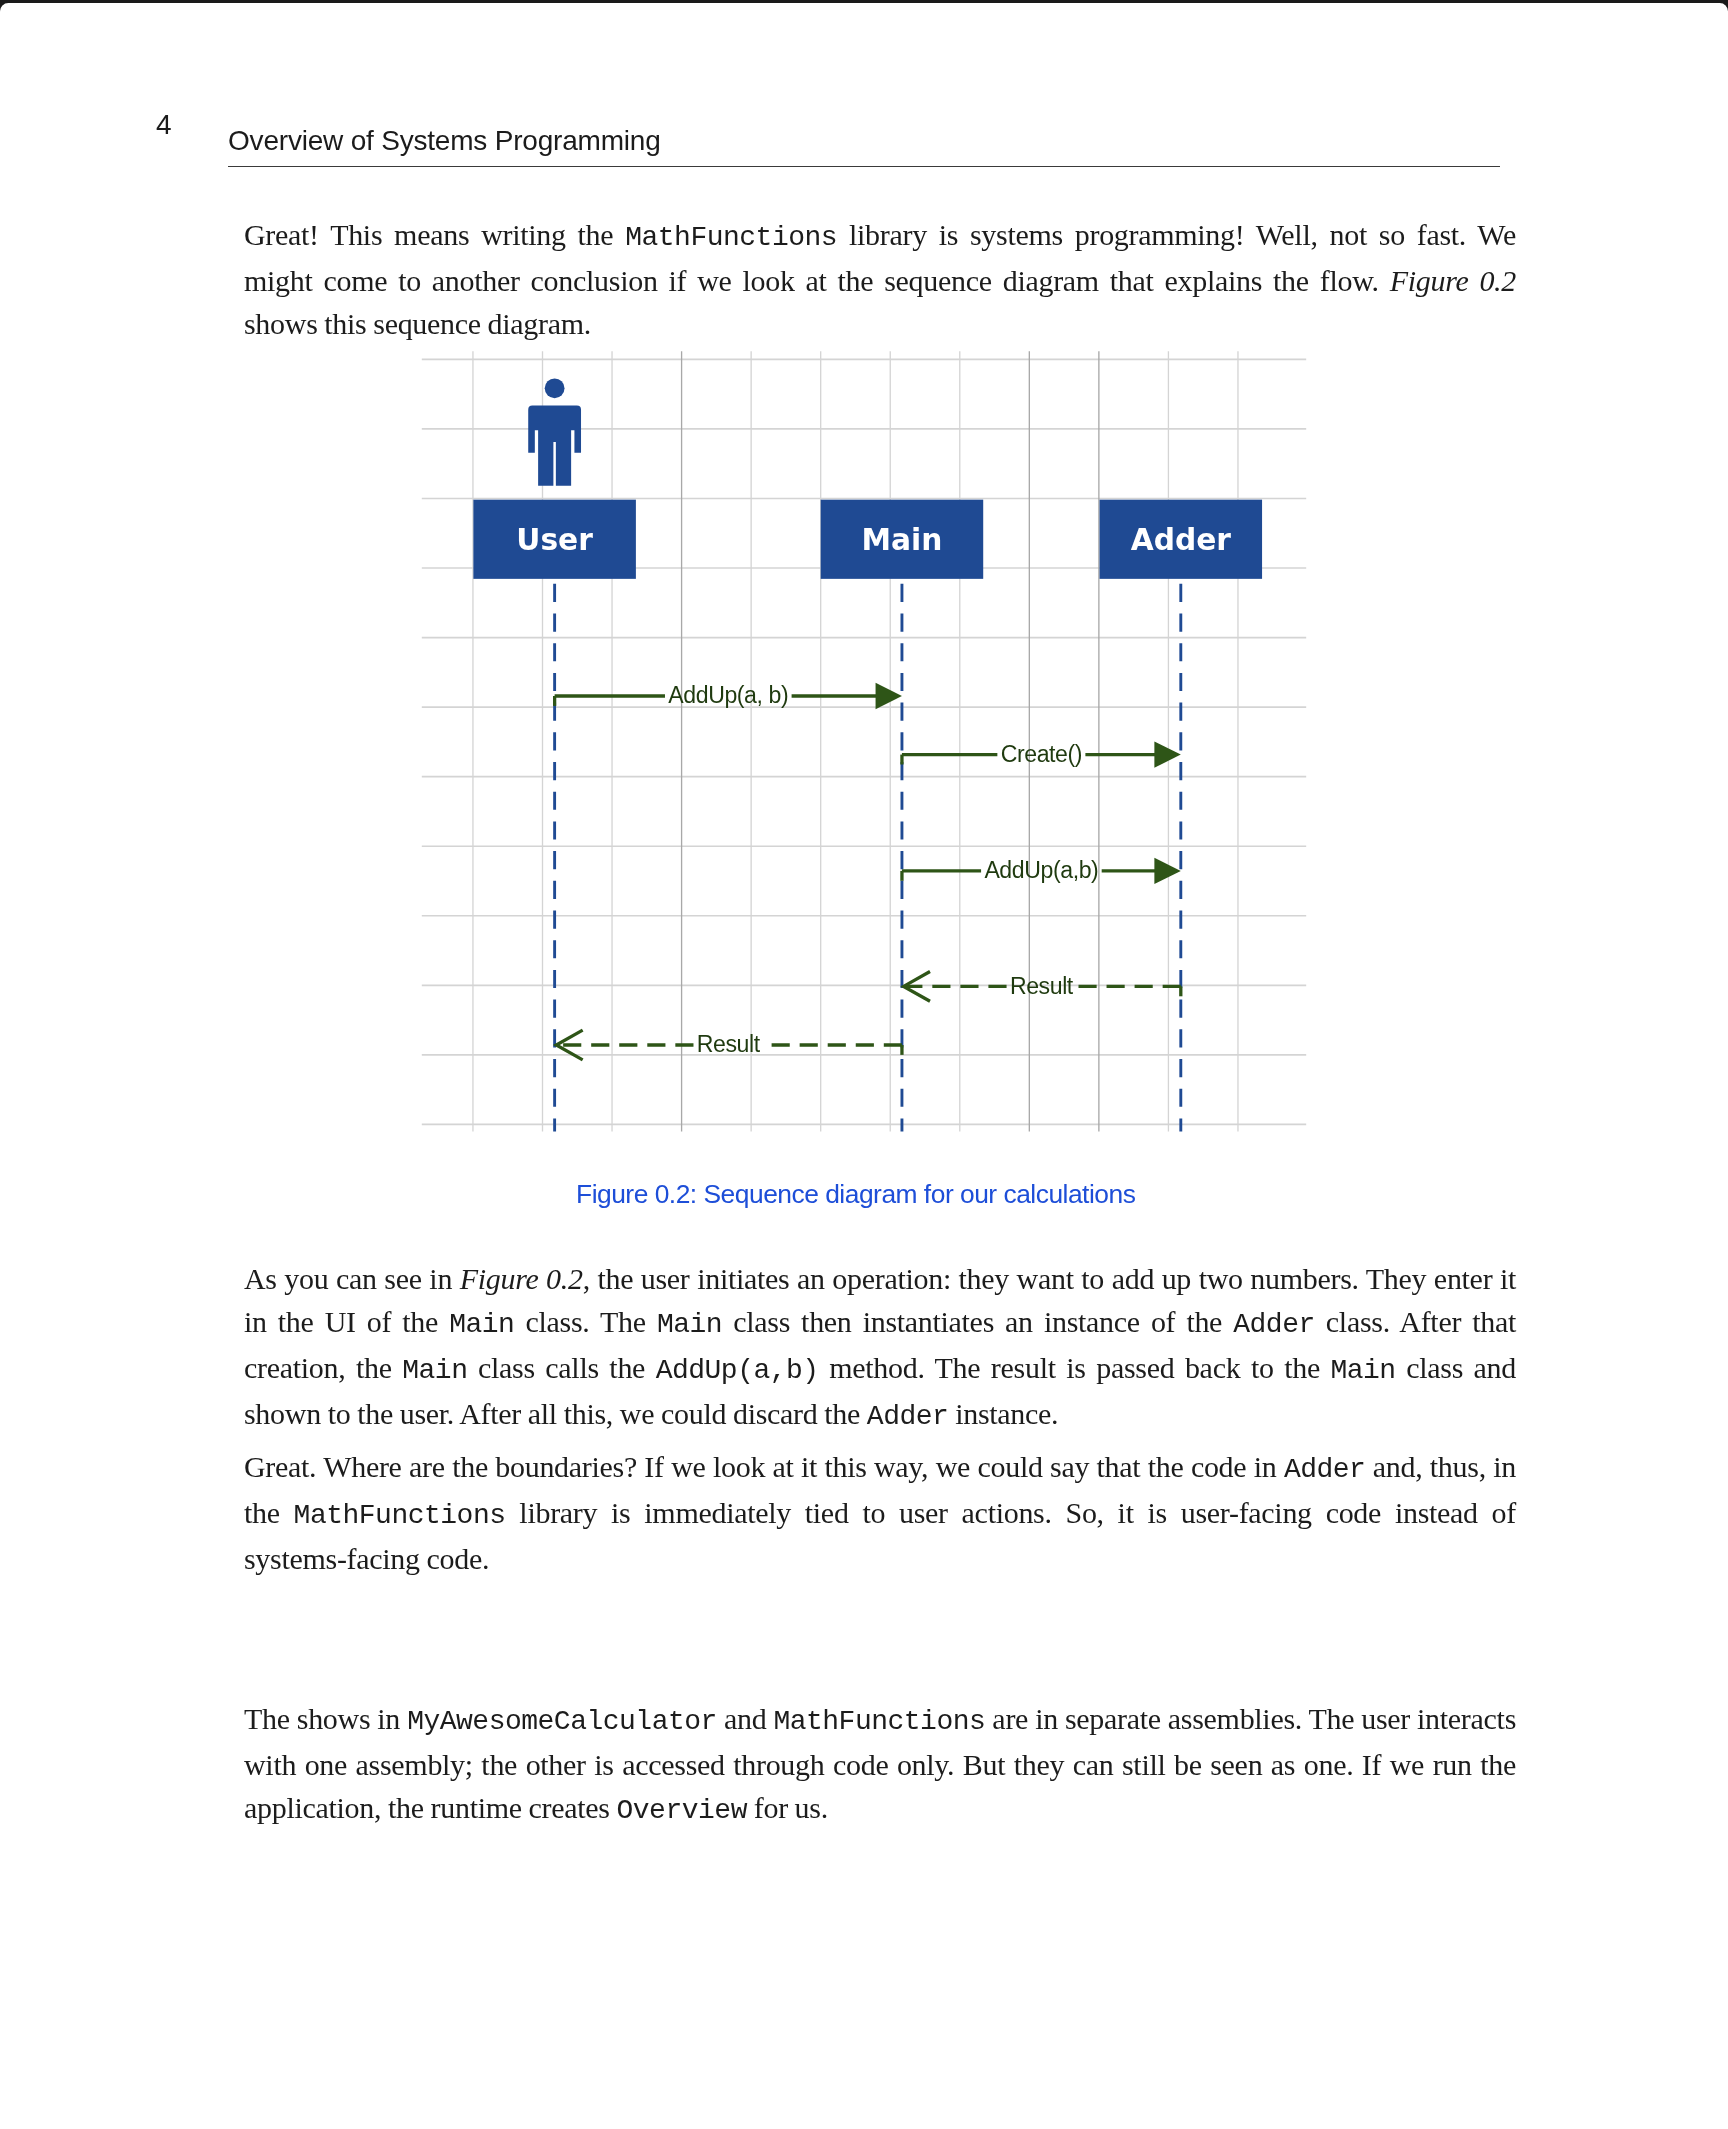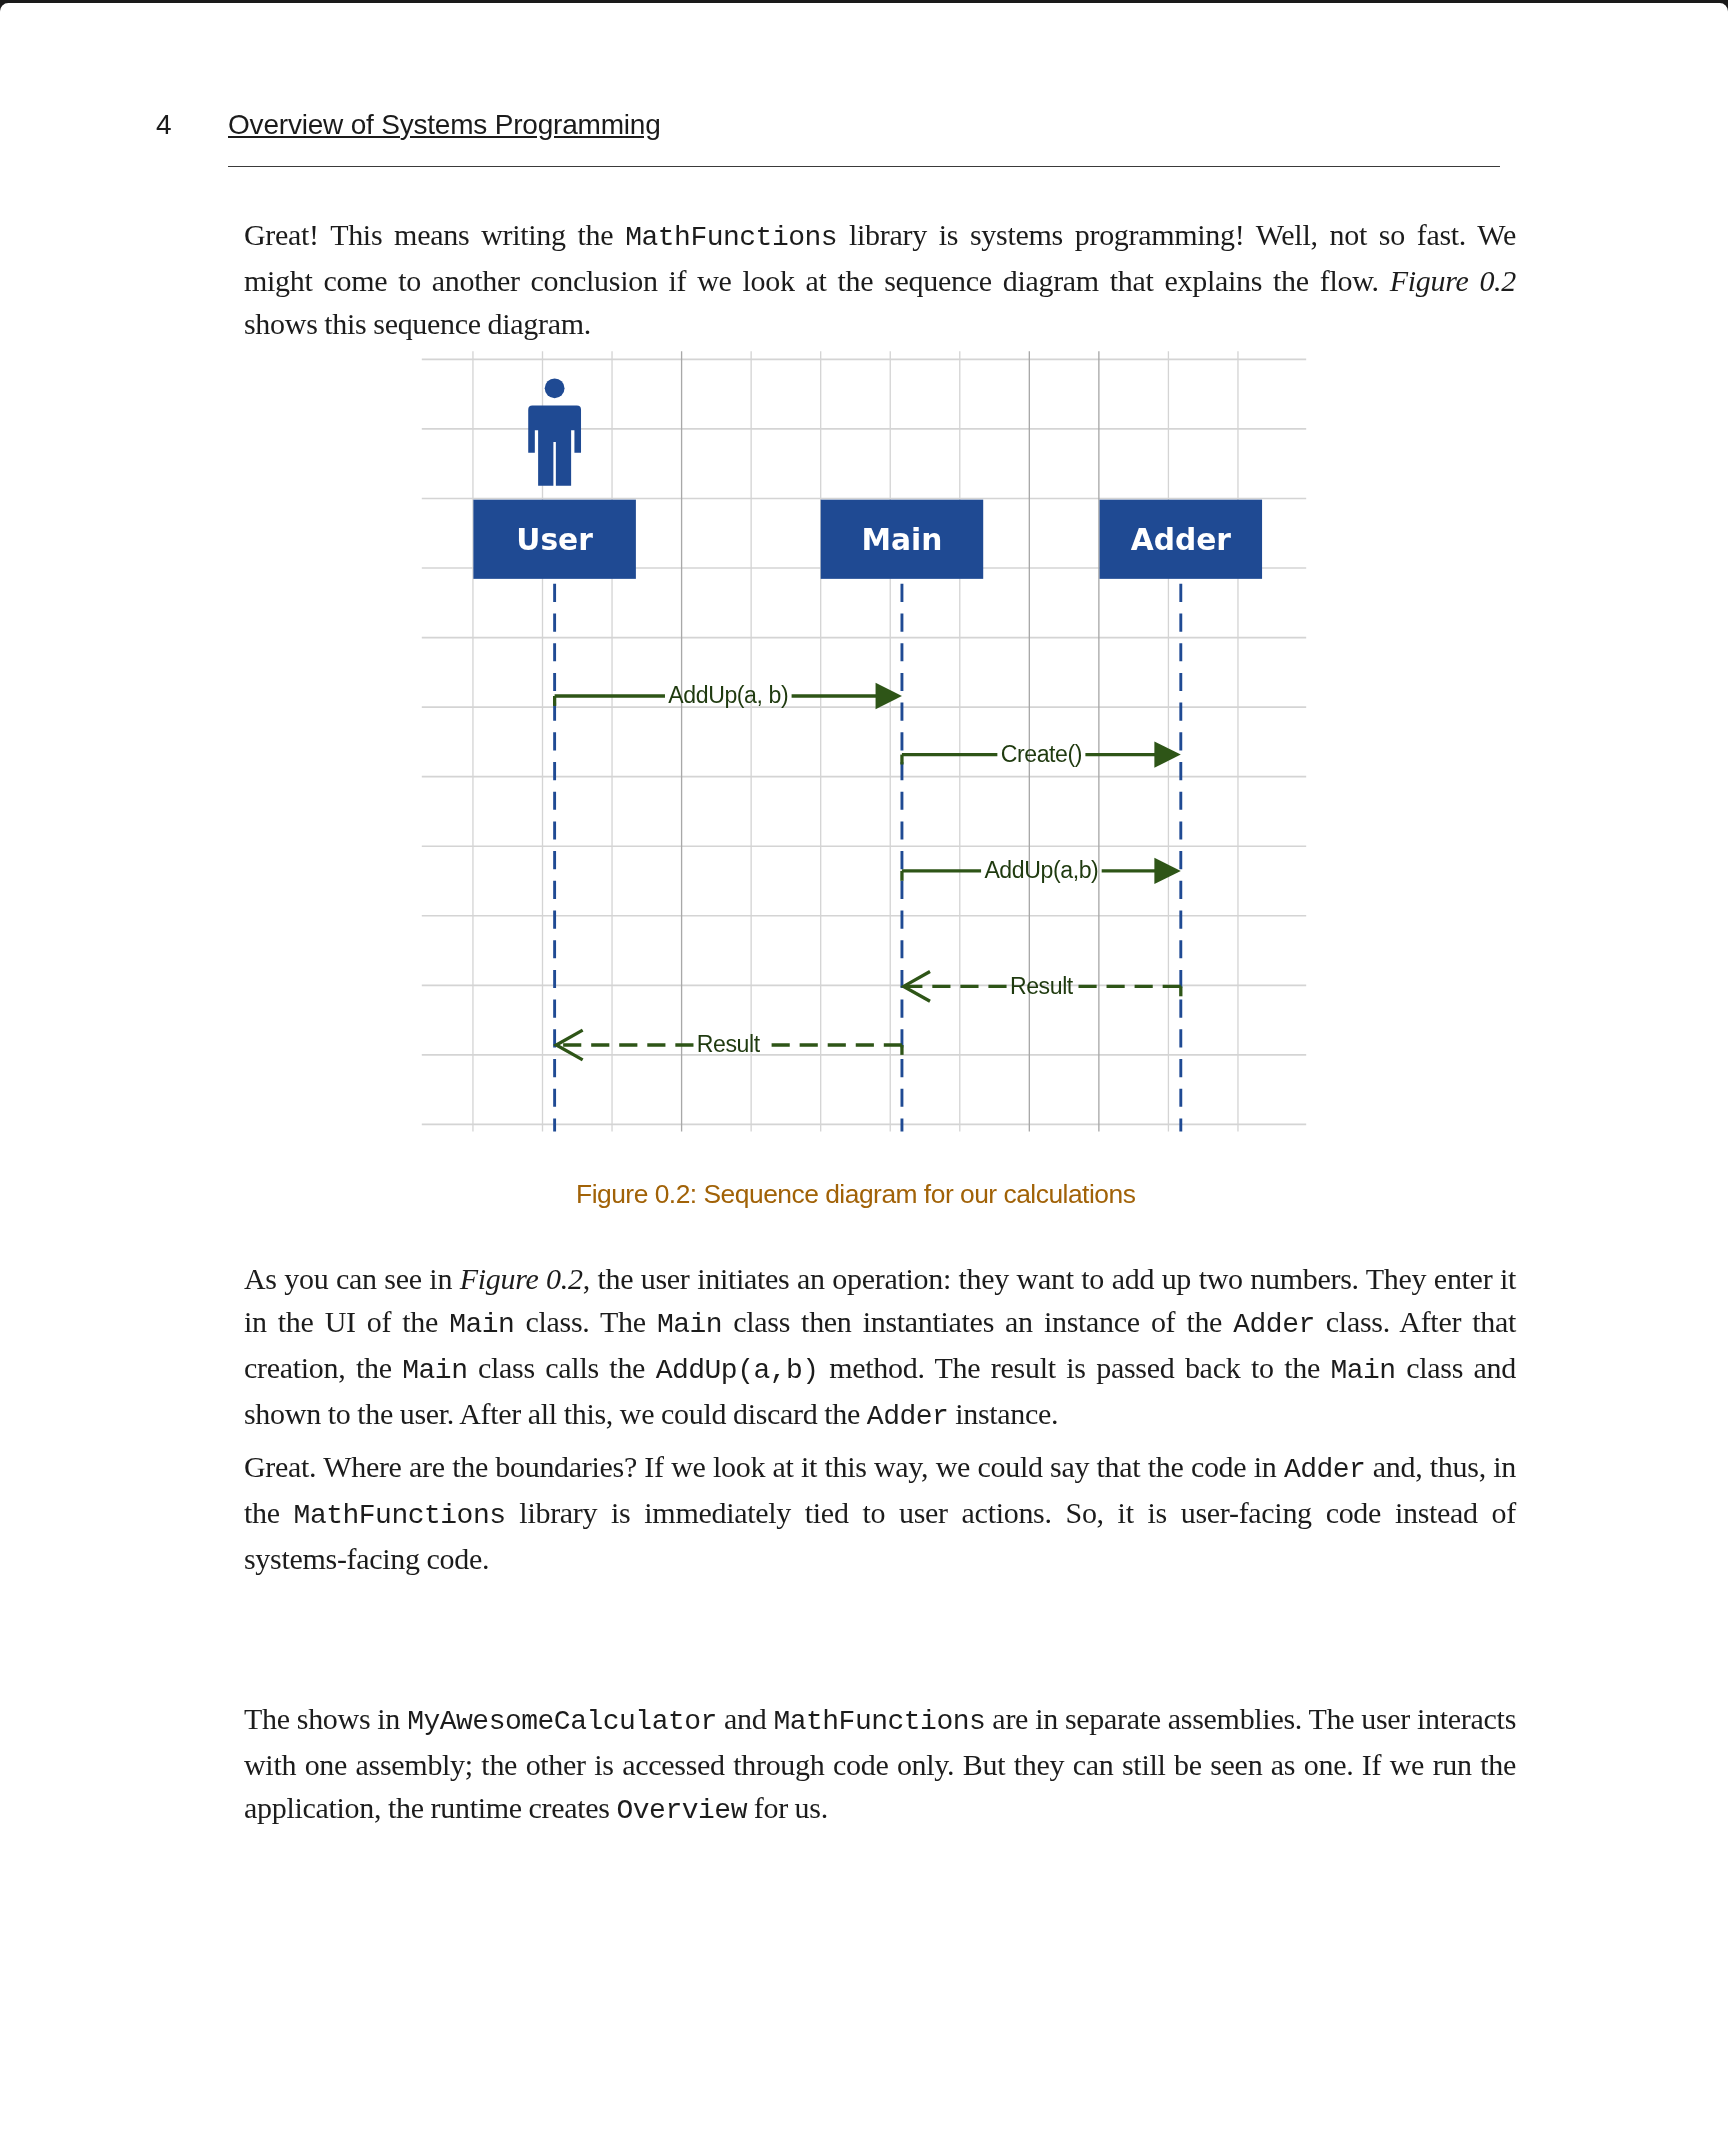--- a/index.html
+++ b/index.html
@@ -10,21 +10,21 @@
   .page {
     position: absolute; left: 0; top: 2.5px; width: 1728px; height: 2127px;
     background: #ffffff; border-radius: 8.3px 8.3px 0 0;
   }
   .running-head {
     position: absolute; left: 0; top: 106px; width: 1728px; height: 41px;
     font-family: "Liberation Sans", "DejaVu Sans", sans-serif;
     font-size: 28px; color: #1b1b1b;
   }
   .page-num { position: absolute; left: 156px; top: 0; }
-  .chapter-title { position: absolute; left: 228px; top: 0; letter-spacing: -0.2px; text-decoration: underline; }
+  .chapter-title { position: absolute; left: 228px; top: 16px; letter-spacing: -0.2px; }
   .head-rule {
     position: absolute; left: 228px; top: 163px; width: 1272px; height: 0;
     border-top: 1.7px solid #3a3a3a;
   }
   .para {
     position: absolute; left: 244px; width: 1272px; margin: 0;
     font-family: "Liberation Serif", "DejaVu Serif", serif;
     font-size: 30px; line-height: 43px; color: #1c1c1c;
     text-align: justify; text-align-last: left;
     letter-spacing: -0.3px; word-spacing: -0.4px;
@@ -38,21 +38,21 @@
   #p2 { top: 1254px; }
   #p3 { top: 1442px; }
   #p4 { top: 1587px; }
   #p5 { top: 1694px; }
 
   .figure { position: absolute; left: 0; top: 0; width: 1714px; height: 1155px; pointer-events: none; }
   .figure svg { position: absolute; left: 0; top: 0; pointer-events: auto; }
   .caption {
     position: absolute; left: 0; top: 1176px; width: 1728px; text-align: center;
     font-family: "Liberation Sans", "DejaVu Sans", sans-serif;
-    font-size: 26.4px; color: #a16207; letter-spacing: -0.5px;
+    font-size: 26.4px; color: #1d4ed8; letter-spacing: -0.5px;
     padding-left: 0;
   }
   .caption span { position: relative; left: -8.3px; }
 </style>
 </head>
 <body>
 
 <div class="page">
 
   <div class="running-head">

